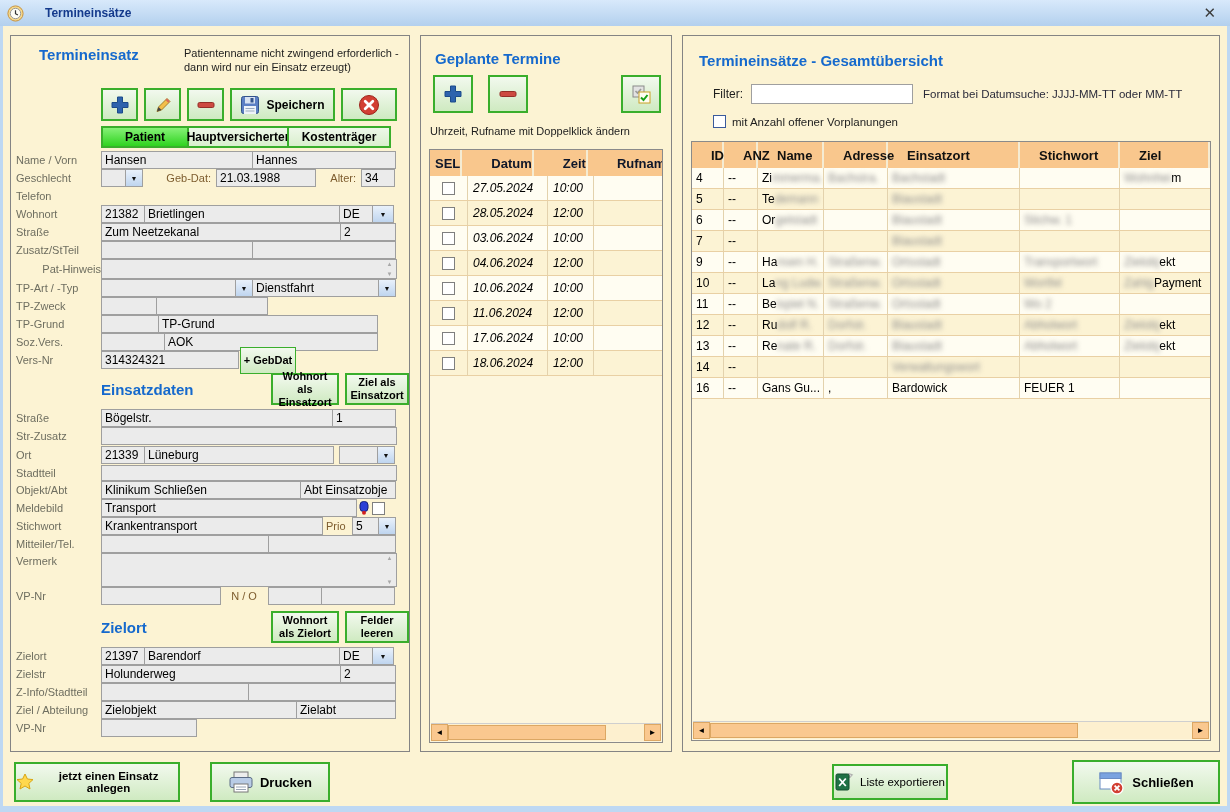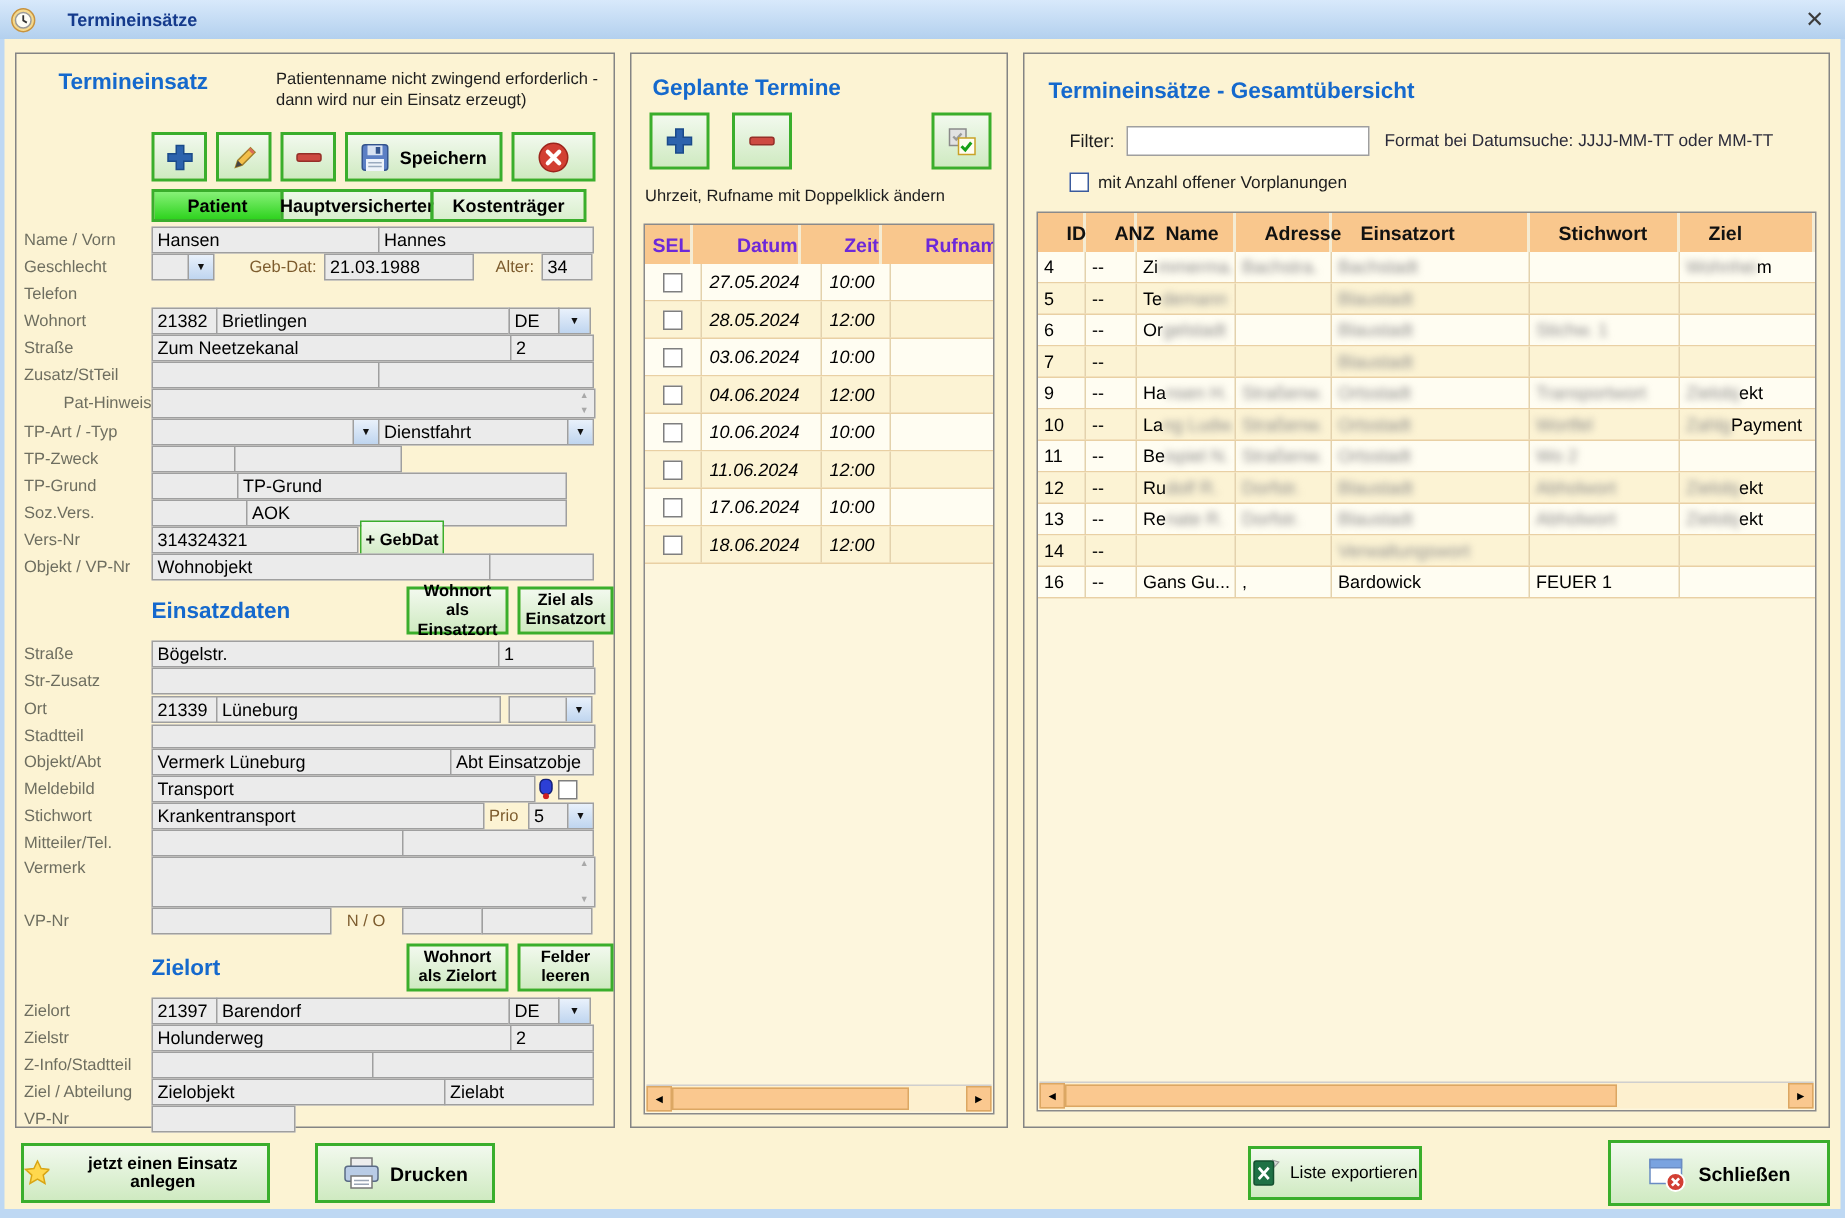--- a/index.html
+++ b/index.html
@@ -52,21 +52,21 @@
   .sec{display:flex;align-items:center;margin-left:90px;height:32px;}
   .sec .sectitle{flex:1;}
   .sec .gbtn{width:68px;height:32px;}
   .sec .gbtn.b2{width:64px;margin-left:6px;}
   
   .toolbar{display:flex;margin-left:90px;margin-top:2px;height:33px;gap:6px;}
   .toolbar .gbtn{height:33px;}
   
   .mtable{position:absolute;left:8px;right:8px;top:113px;bottom:8px;
     border:1px solid #8a8a8a;background:#fdf6dd;overflow:hidden;}
-  .mhead{display:flex;height:26px;background:#f9c78d;font-weight:bold;font-size:13px;color:#6d28d9;gap:24px;}
+  .mhead{display:flex;height:26px;background:#f9c78d;font-weight:bold;font-size:13px;color:#0f172a;gap:24px;}
   .mhead .hc{display:flex;align-items:center;padding-left:5px;box-sizing:border-box;
     border-right:2px solid #f5ecd3;}
   .mrow{display:flex;height:24px;background:#fffdf2;border-bottom:1px solid #e9d0a4;
     font-size:12px;align-items:center;}
   .mrow.alt{background:#fcf3d4;}
   .mc{display:flex;align-items:center;padding-left:5px;box-sizing:border-box;height:100%;
     border-right:1px solid #e3d2ad;overflow:hidden;white-space:nowrap;font-style:italic;}
   .c-sel{width:38px;justify-content:center;padding-left:0;}
   .c-datum{width:80px;}
   .c-zeit{width:46px;}
@@ -248,25 +248,20 @@
         <div class="frow">
           <div class="lbl">Soz.Vers.</div>
           <div class="f" style="width:64px;"></div>
           <div class="f" style="width:214px;">AOK</div>
         </div>
         <div class="frow">
           <div class="lbl">Vers-Nr</div>
           <div class="f" style="width:138px;">314324321</div>
           <div class="gbtn-sm" style="width:56px;height:27px;margin-left:2px;">+ GebDat</div>
         </div>
-        <div class="frow">
-          <div class="lbl">Objekt / VP-Nr</div>
-          <div class="f" style="width:226px;">Wohnobjekt</div>
-          <div class="f" style="width:70px;"></div>
-        </div>
       </div>
 
       <div class="sec" style="margin-top:4px;">
         <div class="sectitle">Einsatzdaten</div>
         <div class="gbtn twoline">Wohnort als Einsatzort</div>
         <div class="gbtn twoline b2">Ziel als Einsatzort</div>
       </div>
       <div style="margin-top:4px;">
         <div class="frow">
           <div class="lbl">Straße</div>
@@ -285,21 +280,21 @@
           <div class="f" style="width:56px;padding:0;">
               <span class="dar">▼</span>
             </div>
         </div>
         <div class="frow" style="height:16px;">
           <div class="lbl">Stadtteil</div>
           <div class="f" style="width:296px;height:16px;"></div>
         </div>
         <div class="frow">
           <div class="lbl">Objekt/Abt</div>
-          <div class="f" style="width:200px;">Vermerk Lüneburg</div>
+          <div class="f" style="width:200px;">Klinikum Schließen</div>
           <div class="f" style="width:96px;">Abt Einsatzobje</div>
         </div>
         <div class="frow">
           <div class="lbl">Meldebild</div>
           <div class="f" style="width:256px;">Transport</div>
           <span style="width:16px;flex:none;display:flex;justify-content:center;">
             <svg width="12" height="14">
                 <rect x="2" y="0.5" width="8" height="10" rx="3.5" fill="#2c3fd6" stroke="#14207a"></rect>
                 <circle cx="6" cy="11.8" r="2" fill="#d02020"></circle>
               </svg>

